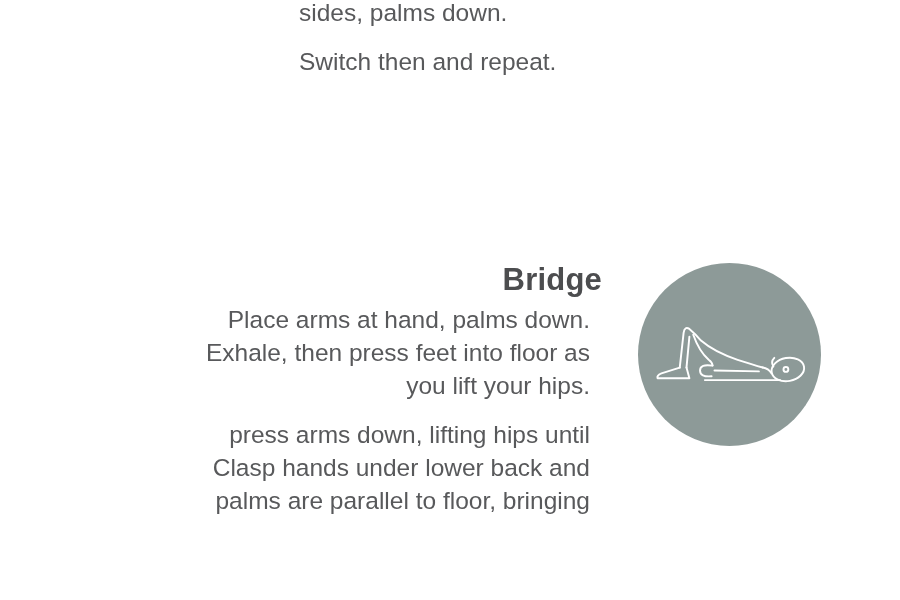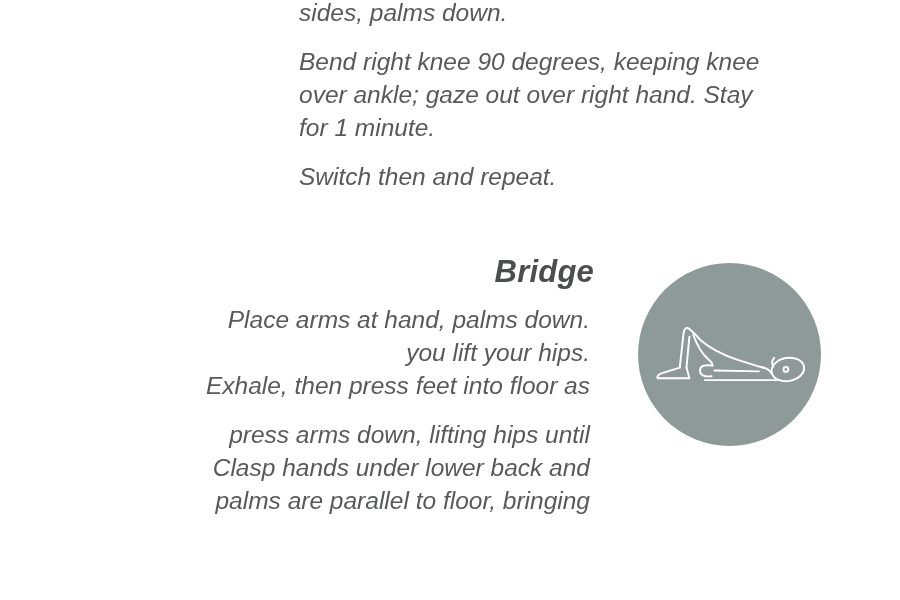--- a/index.html
+++ b/index.html
@@ -12,21 +12,21 @@
   * { box-sizing: border-box; }
   html, body { margin: 0; padding: 0; }
   body {
     width: 900px; height: 600px;
     overflow: hidden;
     position: relative;
     background: var(--background);
     font-family: "Liberation Sans", "DejaVu Sans", sans-serif;
     color: var(--body-text);
   }
-  .page { position: absolute; inset: 0; font-style: italic; }
+  .page { position: absolute; inset: 0; }
 
   .para { margin: 0 0 16px 0; }
   .ln {
     font-size: 24.5px;
     line-height: 33px;
     white-space: nowrap;
     color: var(--body-text);
   }
 
   
@@ -35,21 +35,21 @@
     left: 299px; top: -4px;
     width: 560px;
     text-align: left;
   }
 
   
   .pose-heading {
     position: absolute;
     left: 90px; top: 248px;
     width: 500px;
-    margin: 4px;
+    margin: 12px;
     text-align: right;
     font-size: 31px;
     line-height: 40px;
     font-weight: bold;
     color: var(--heading-text);
     letter-spacing: 0.2px;
   }
 
   
   .bridge-block {
@@ -77,36 +77,31 @@
 </head>
 <body>
 
 <div class="page">
 
   <section class="prev-block">
     <div class="para">
       <div class="ln">sides, palms down.</div>
     </div>
     <div class="para">
-      <div class="ln">Bend right knee 90 degrees, keeping knee</div>
-      <div class="ln">over ankle; gaze out over right hand. Stay</div>
-      <div class="ln">for 1 minute.</div>
-    </div>
-    <div class="para">
       <div class="ln">Switch then and repeat.</div>
     </div>
   </section>
 
   <h2 class="pose-heading">Bridge</h2>
 
   <section class="bridge-block">
     <div class="para">
       <div class="ln">Place arms at hand, palms down.</div>
+      <div class="ln">Exhale, then press feet into floor as</div>
       <div class="ln">you lift your hips.</div>
-      <div class="ln">Exhale, then press feet into floor as</div>
     </div>
     <div class="para">
       <div class="ln">press arms down, lifting hips until</div>
       <div class="ln">Clasp hands under lower back and</div>
       <div class="ln">palms are parallel to floor, bringing</div>
     </div>
   </section>
 
   <div class="pose-badge">
     <svg viewBox="0 0 172 62" aria-hidden="true">

